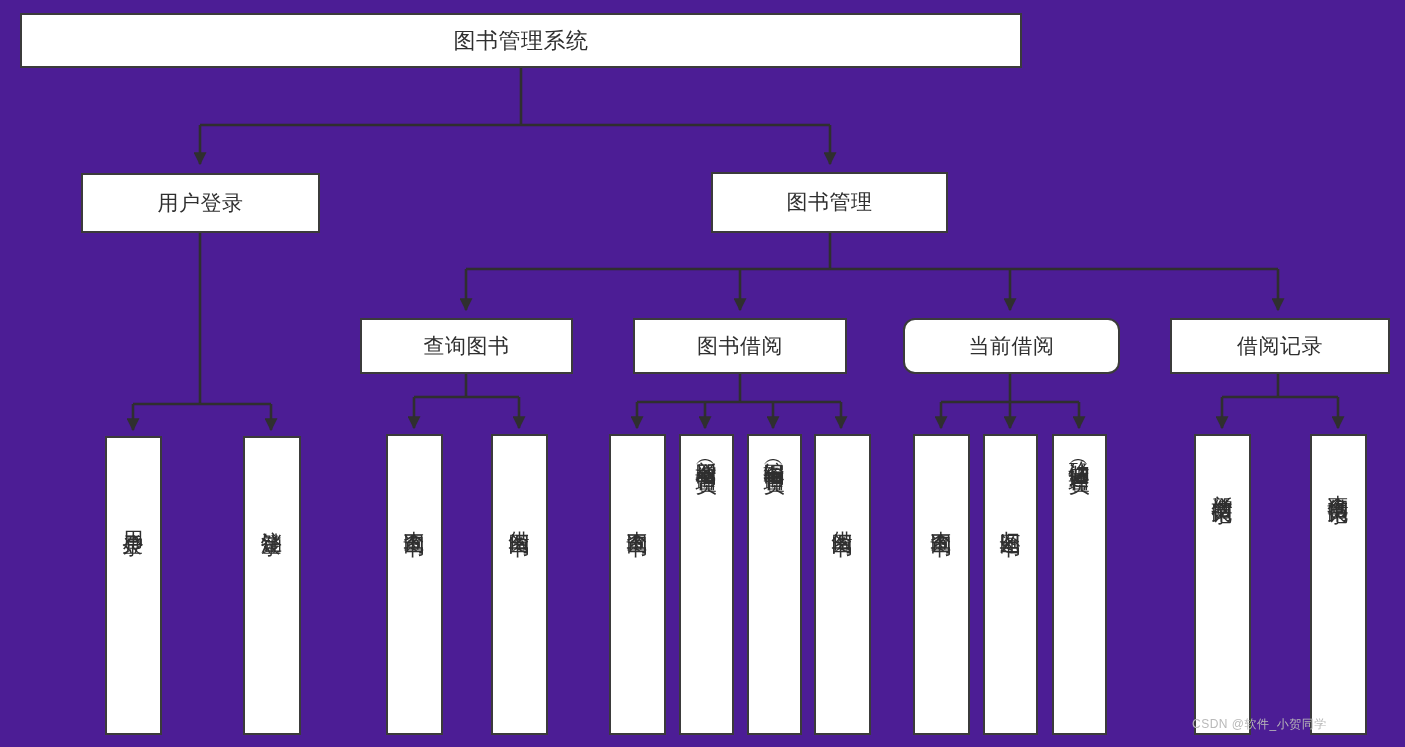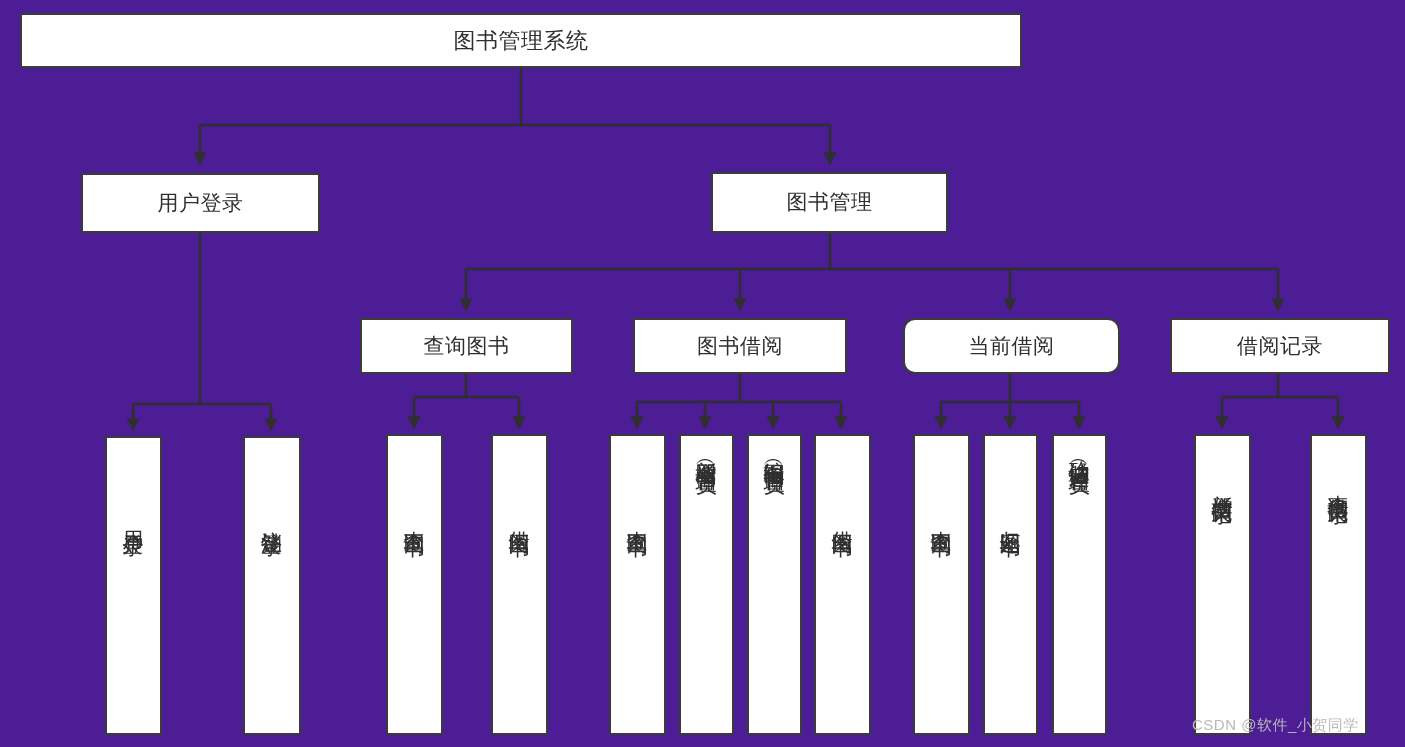--- a/index.html
+++ b/index.html
@@ -59,21 +59,21 @@
     writing-mode: vertical-rl;
     text-orientation: upright;
     font-size: 21px;
     line-height: 1.0;
     letter-spacing: 2px;
     white-space: nowrap;
   }
   .watermark {
     position: absolute;
     color: #b9b9b9;
-    font-size: 15px;
+    font-size: 12px;
     white-space: nowrap;
     letter-spacing: 0.5px;
   }
 </style>
 </head>
 <body>
 
 <div id="canvas">
 
   <svg class="wires" viewBox="0 0 1405 747" xmlns="http://www.w3.org/2000/svg">

